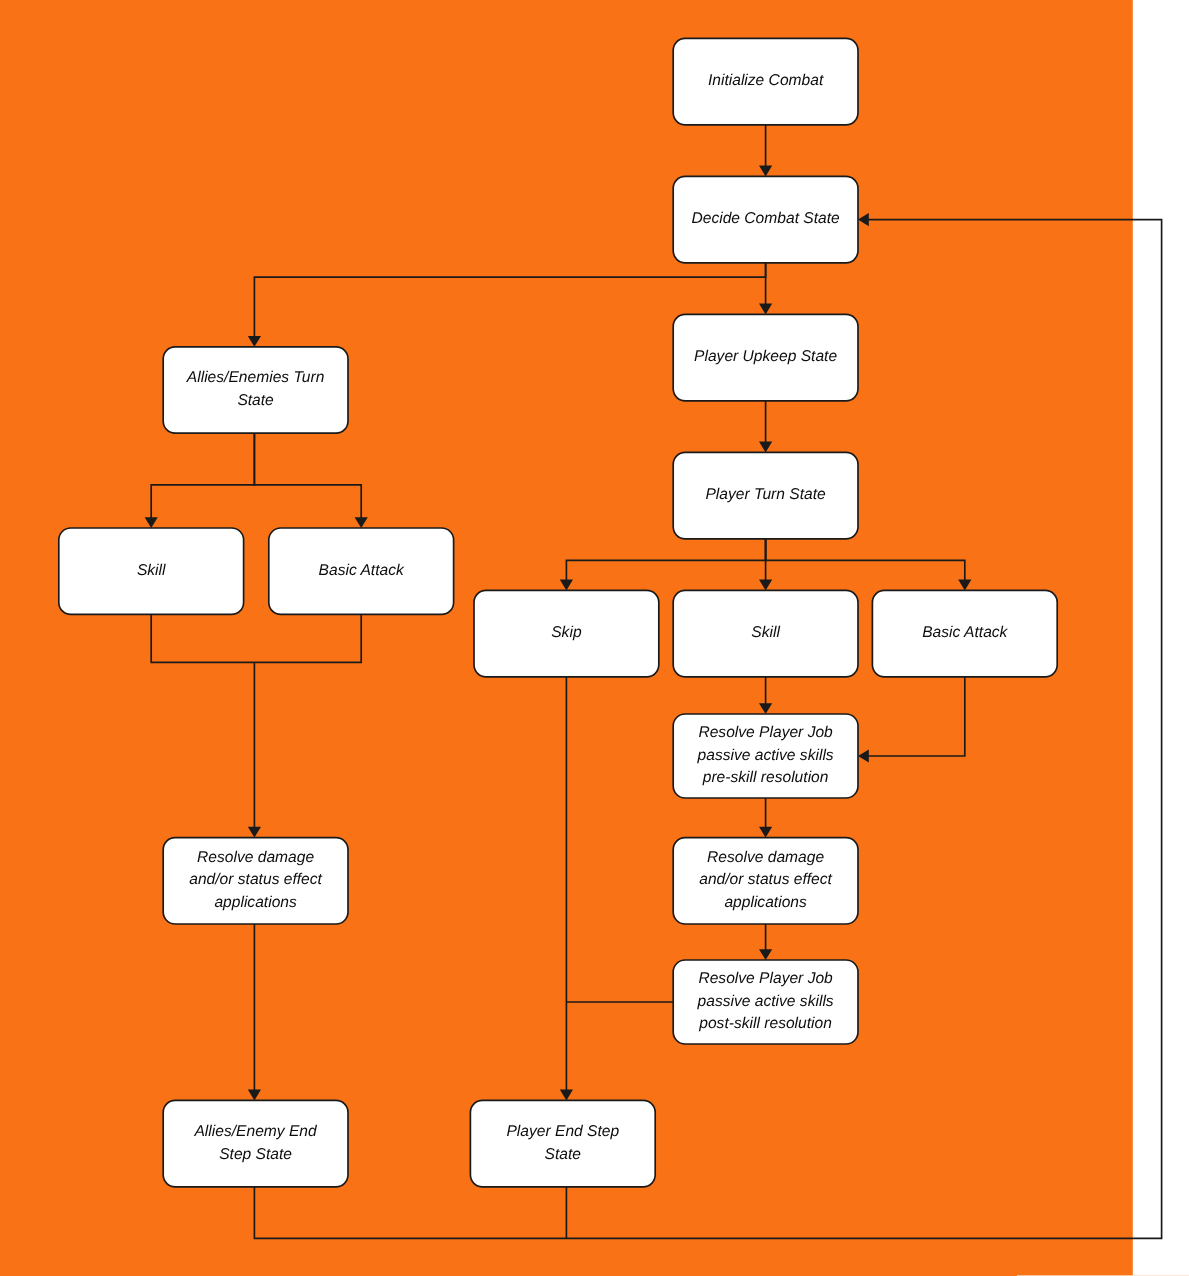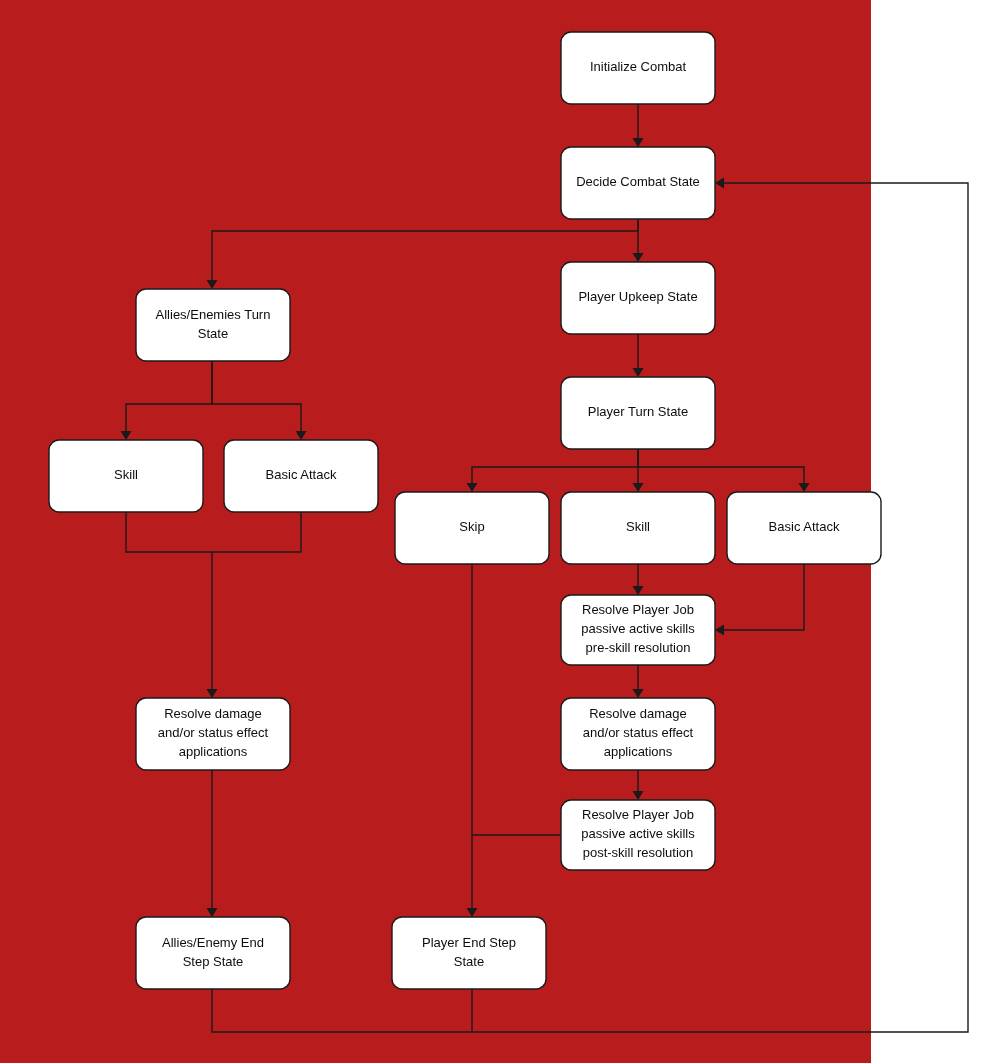--- a/index.html
+++ b/index.html
@@ -9,23 +9,24 @@
     background: #ffffff;
   }
   body {
     width: 991px;
     height: 1063px;
     font-family: "Liberation Sans", sans-serif;
     overflow: hidden;
   }
   #flow-root {
     position: relative;
-    width: 871px;
+    width: 944px;
     height: 1063px;
-    background: #b91c1c;
+    background: #f97316;
+    font-style: italic;
   }
   svg#flow-svg {
     position: absolute;
     left: 0;
     top: 0;
     width: 991px;
     height: 1063px;
     display: block;
   }
   .flow-node rect {

